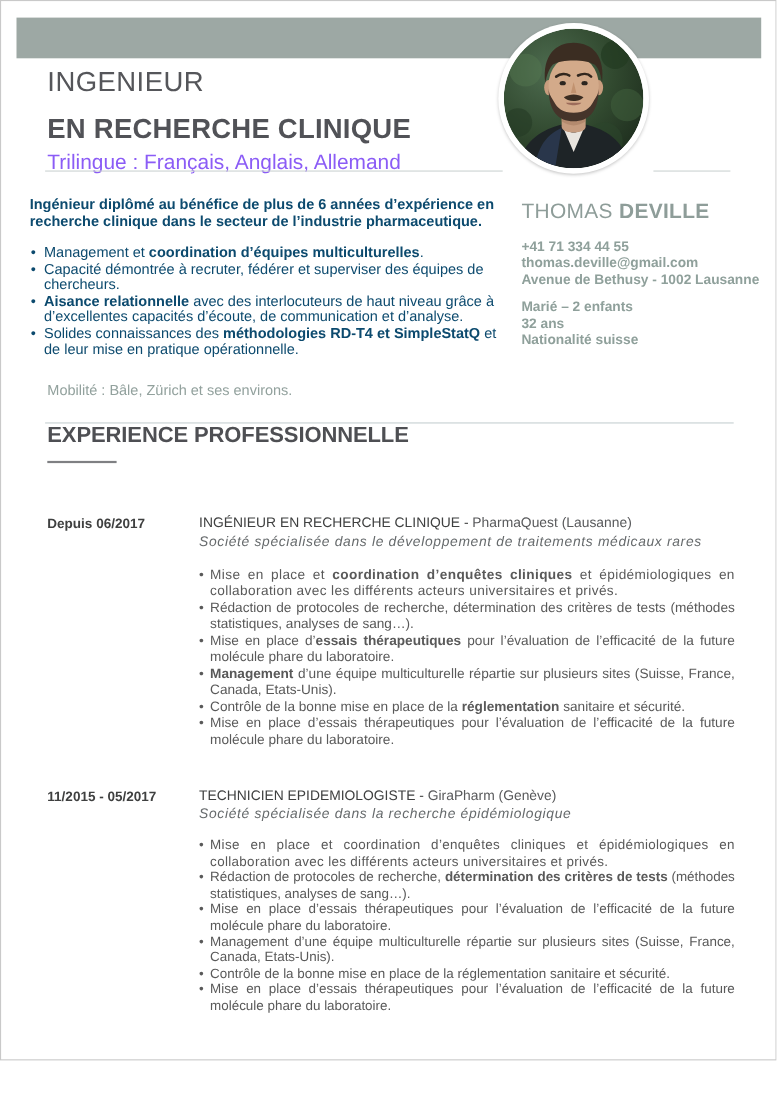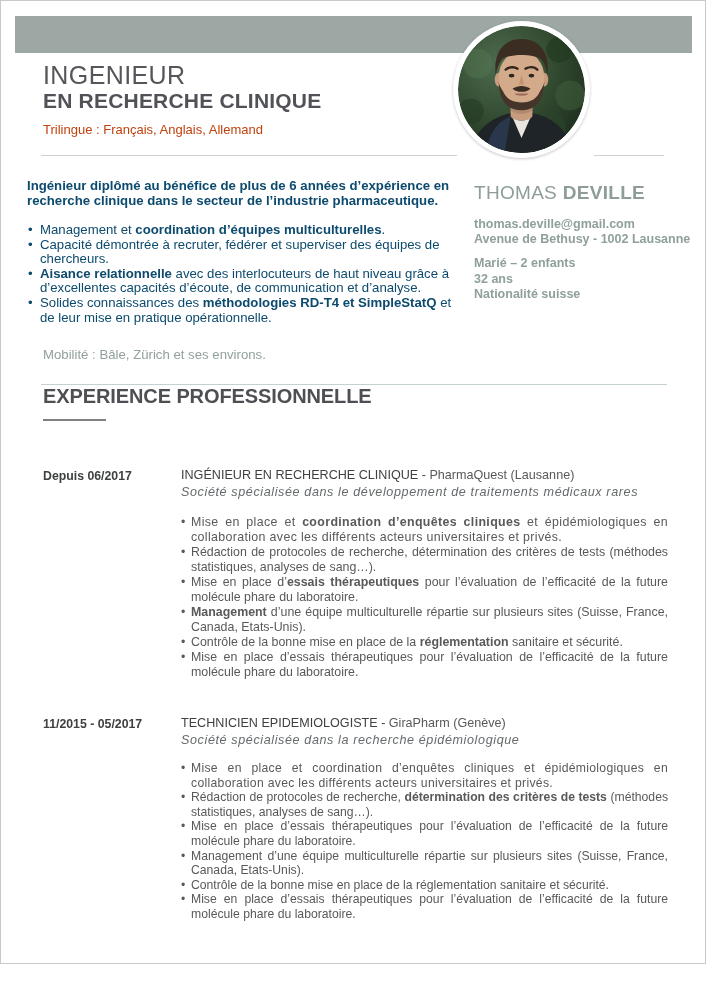--- a/index.html
+++ b/index.html
@@ -6,22 +6,22 @@
   body{font-family:"Liberation Sans","DejaVu Sans",sans-serif;width:706px;height:1000px;}
   .page{position:relative;width:706px;height:964px;background:#ffffff;border:1px solid #c9c9c9;box-sizing:border-box;overflow:hidden;}
   .b{font-weight:700;}
 
   
   .banner{position:absolute;left:14px;top:15px;width:677px;height:37px;background:#9DA8A4;}
   .photo-wrap{position:absolute;left:452px;top:20px;width:137px;height:137px;border-radius:50%;background:#fff;box-sizing:border-box;padding:5px;box-shadow:0 1px 3px rgba(0,0,0,.22);}
   .photo-wrap svg{display:block;width:127px;height:127px;border-radius:50%;}
   .title-block{position:absolute;left:42px;top:61px;color:#55565A;}
   .title1{font-size:25px;line-height:26px;font-weight:400;letter-spacing:.4px;}
-  .title2{font-size:21px;line-height:26px;font-weight:700;letter-spacing:.2px;color:#515257;}
-  .subtitle{margin-top:8px;font-size:13px;color:#c2410c;}
+  .title2{font-size:25px;line-height:26px;font-weight:700;letter-spacing:.2px;color:#515257;margin-top:16px;}
+  .subtitle{margin-top:8px;font-size:19px;color:#8b5cf6;}
   .header-rule-left{position:absolute;left:40px;top:154px;width:416px;height:1px;background:#ccd3d2;}
   .header-rule-right{position:absolute;left:593px;top:154px;width:70px;height:1px;background:#ccd3d2;}
 
   
   .summary{position:absolute;left:26px;top:177px;width:430px;color:#0c4a6e;font-size:13.2px;line-height:15px;}
   .intro{font-weight:700;}
   .sum-bullets{list-style:none;margin:15px 0 0 0;padding:0;}
   .sum-bullets li{position:relative;padding-left:13px;line-height:14.6px;}
   .sum-bullets .dot{position:absolute;left:1px;}
   .mobility{position:absolute;left:42px;top:346px;font-size:13.2px;color:#92A19D;}
@@ -122,20 +122,21 @@
       </ul>
   </div>
 
   <div class="mobility">Mobilité : Bâle, Zürich et ses environs.</div>
 
   <div class="contact">
     <div class="name">
       <span class="first">THOMAS</span><span> </span><span class="last">DEVILLE</span>
     </div>
     <div class="contact-lines">
+      <div>+41 71 334 44 55</div>
       <div>thomas.deville@gmail.com</div>
       <div>Avenue de Bethusy - 1002 Lausanne</div>
     </div>
     <div class="contact-lines group2">
       <div>Marié – 2 enfants</div>
       <div>32 ans</div>
       <div>Nationalité suisse</div>
     </div>
   </div>
 

